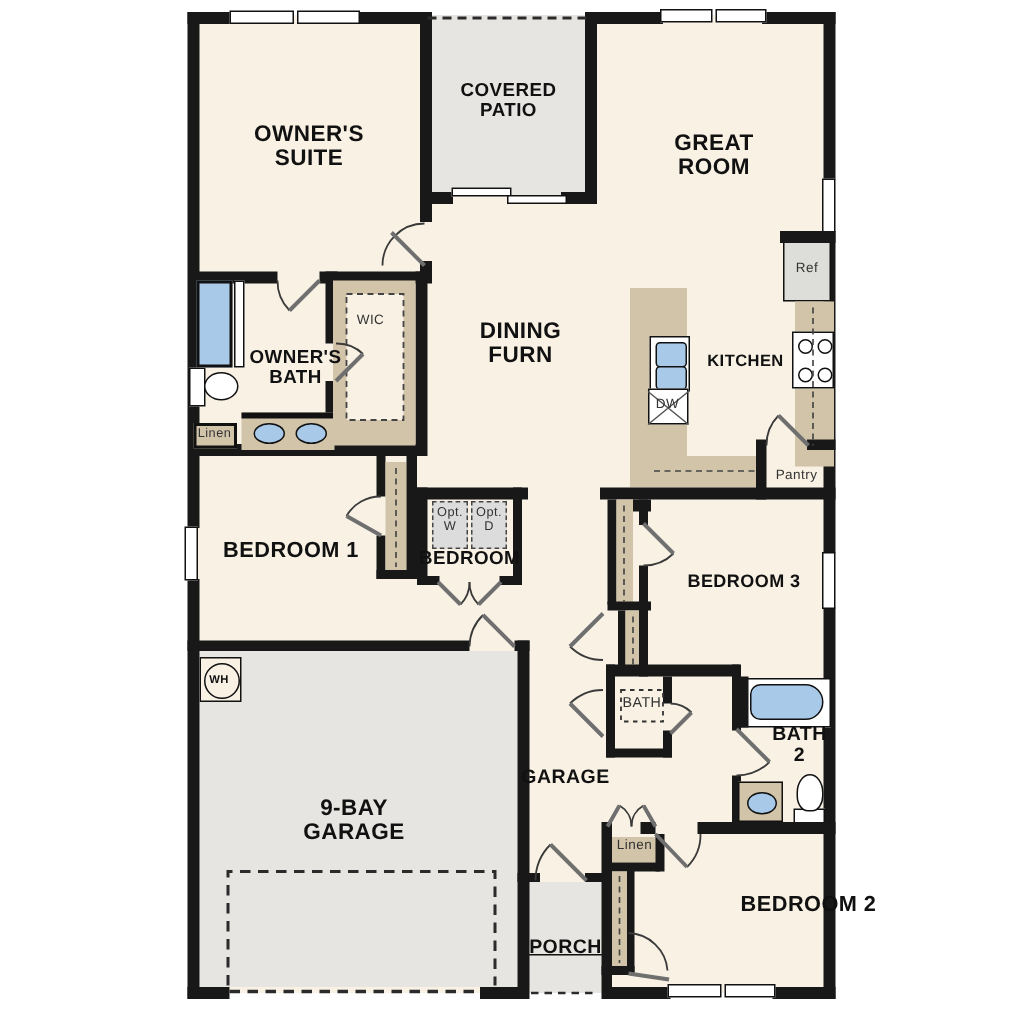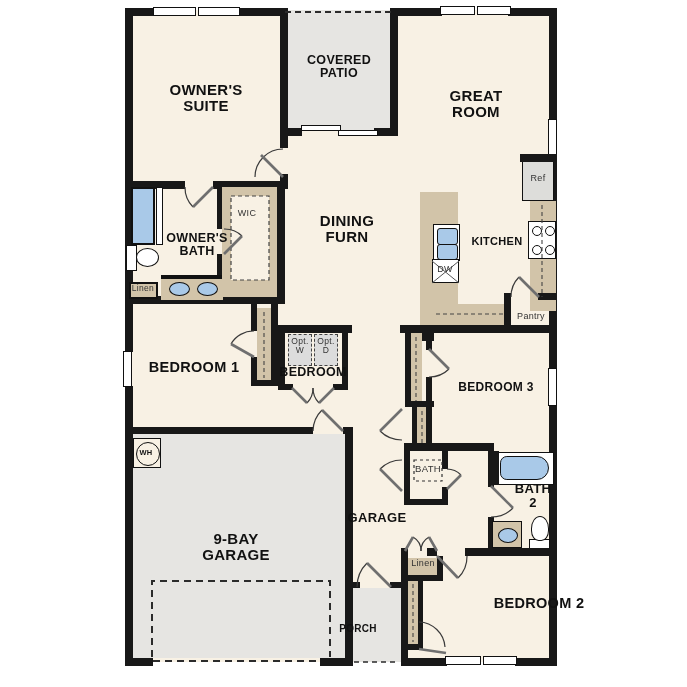--- a/index.html
+++ b/index.html
@@ -233,16 +233,16 @@
       <div class="lbl" style="left: 538px; top: 174px; font-size: 9px; font-weight: normal; color: rgb(51, 51, 51);">Ref</div>
       <div class="lbl" style="left: 445px; top: 265px; font-size: 9px; font-weight: normal; color: rgb(51, 51, 51); text-align: right;">DW</div>
       <div class="lbl" style="left: 428px; top: 464px; font-size: 9.5px; font-weight: normal; color: rgb(51, 51, 51);">BATH</div>
       <div class="lbl" style="left: 377px; top: 511px; font-size: 13px; font-weight: bold;">GARAGE</div>
       <div class="lbl" style="left: 236px; top: 531px; font-size: 15px; font-weight: bold;">9-BAY
 GARAGE</div>
       <div class="lbl" style="left: 533px; top: 482px; font-size: 13px; font-weight: bold;">BATH
 2</div>
       <div class="lbl" style="left: 423px; top: 559px; font-size: 9px; font-weight: normal; color: rgb(51, 51, 51);">Linen</div>
       <div class="lbl" style="left: 491px; top: 596px; font-size: 14.5px; font-weight: bold; margin-left: 48px;">BEDROOM 2</div>
-      <div class="lbl" style="left: 358px; top: 624px; font-size: 10px; font-weight: bold;">PORCH</div>
+      <div class="lbl" style="left: 377px; top: 624px; font-size: 13px; font-weight: bold; text-decoration: underline;">PORCH</div>
       <div class="lbl" style="left: 146px; top: 449px; font-size: 7.5px; font-weight: bold;">WH</div>
     </div>
 </div>
 
 </body></html>

